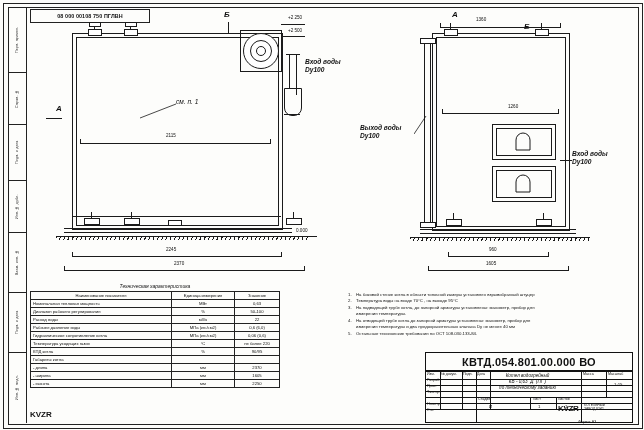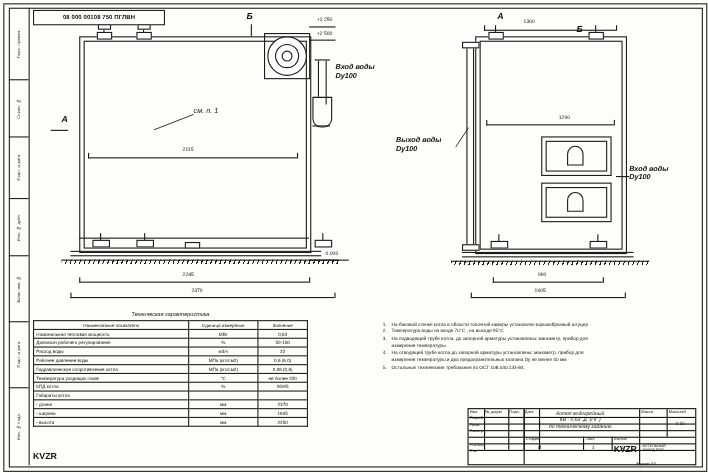--- a/index.html
+++ b/index.html
@@ -336,20 +336,21 @@
     <div>
         <span class="n"></span>
         <span>измерения температуры и два предохранительных клапана Dу не менее  40 мм</span>
       </div>
     <div>
         <span class="n">5.</span>
         <span>Остальные технические требования по ОСТ  108.030.133-84.</span>
       </div>
   </div>
 
+  <div id="code-box">КВТД.054.801.00.000 ВО</div>
 
   <div id="stamp">
     <div class="r" style="top:7px;"></div>
     <div class="r" style="top:13px;"></div>
     <div class="r" style="top:19px;"></div>
     <div class="r" style="top:25px;"></div>
     <div class="r" style="top:31px;"></div>
     <div class="r" style="top:37px;"></div>
     <div class="c" style="left:14px;height:37px;top:0;"></div>
     <div class="c" style="left:36px;height:37px;top:0;"></div>

